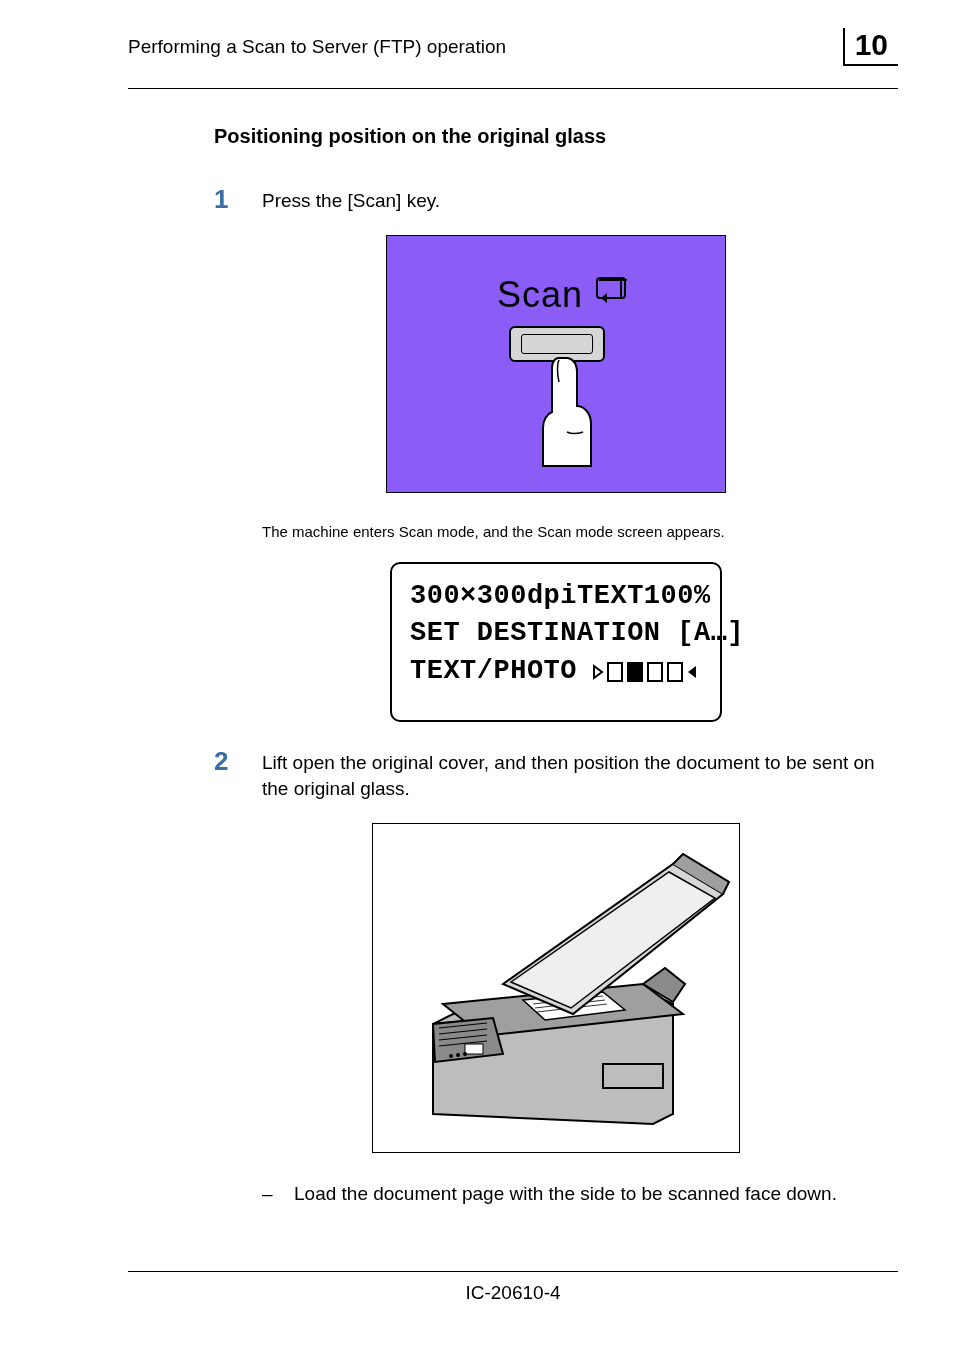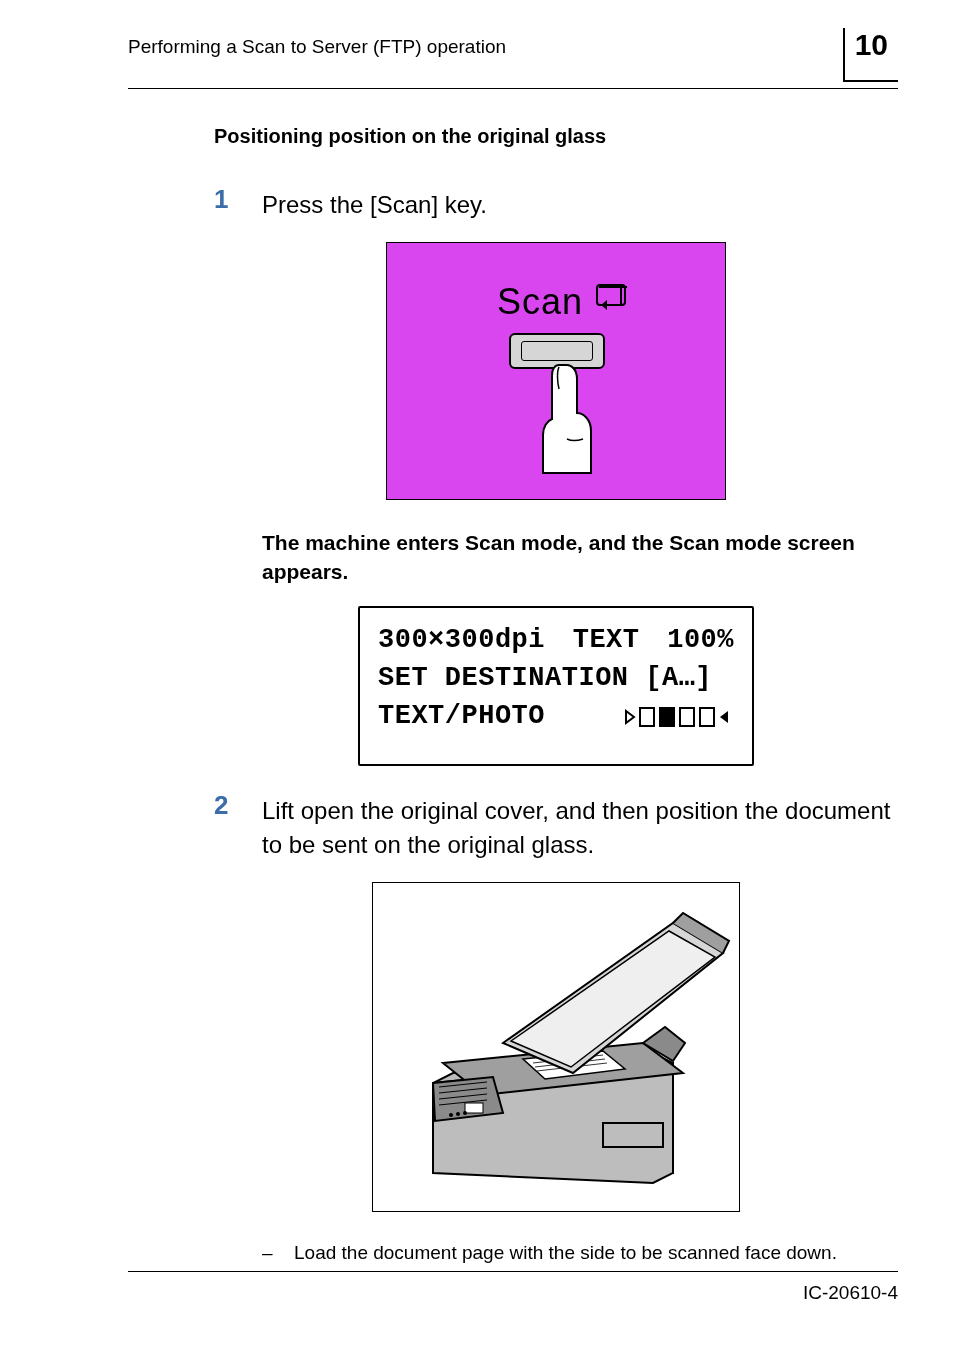--- a/index.html
+++ b/index.html
@@ -1,43 +1,43 @@
 <!DOCTYPE html>
 <html><head>
 <meta charset="utf-8">
 <style>
   * { box-sizing: border-box; margin: 0; padding: 0; }
   html, body { width: 954px; height: 1352px; background: #fff; font-family: Arial, Helvetica, sans-serif; color: #000; }
   .page { position: relative; width: 954px; height: 1352px; padding: 36px 84px 36px 100px; margin-left: 28px; }
   .header-area { position: relative; height: 32px; }
   .header-title { font-size: 19px; position: absolute; left: 0; top: 0; }
-  .chapter-box { position: absolute; right: 0; top: -8px; border: 2px solid #000; border-top: none; border-right: none; padding: 0 10px 18px 10px; }
+  .chapter-box { position: absolute; right: 0; top: -8px; border: 2px solid #000; border-top: none; border-right: none; padding: 0 10px 2px 10px; }
   .chapter-num { font-size: 30px; font-weight: bold; font-family: Arial, Helvetica, sans-serif; }
   .rule { border: none; border-top: 1.5px solid #000; margin-top: 20px; }
   .content { padding-top: 36px; padding-left: 86px; }
   .section-heading { font-size: 20px; font-weight: bold; margin-bottom: 40px; }
   .step { display: flex; align-items: flex-start; margin-bottom: 12px; }
   .step-num { font-size: 26px; font-weight: bold; color: #3b6ea8; width: 48px; flex-shrink: 0; line-height: 1; margin-top: -2px; }
-  .step-body { font-size: 24px; line-height: 1.4; flex: 1; }
+  .step-body { font-size: 19px; line-height: 1.4; flex: 1; }
   .fig-center { display: flex; justify-content: center; margin: 20px 0 28px 0; }
-  .body-text { font-size: 21px; line-height: 1.4; margin: 0 0 16px 0; padding-left: 48px; font-weight: bold; }
+  .body-text { font-size: 15px; line-height: 1.4; margin: 0 0 16px 0; padding-left: 48px; }
   .bullet-row { display: flex; font-size: 19px; line-height: 1.4; padding-left: 48px; }
   .bullet-dash { width: 32px; flex-shrink: 0; }
   .footer { position: absolute; left: 100px; right: 84px; bottom: 48px; }
   .footer-rule { border: none; border-top: 1.5px solid #000; margin-bottom: 10px; }
-  .footer-row { display: flex; justify-content: flex-end; font-size: 19px; }
+  .footer-row { display: flex; justify-content: center; font-size: 19px; }
   
-  .scan-fig { width: 340px; height: 258px; background: #d946ef; border: 1.5px solid #000; position: relative; }
+  .scan-fig { width: 340px; height: 258px; background: #8b5cf6; border: 1.5px solid #000; position: relative; }
   .scan-label { position: absolute; top: 38px; left: 110px; font-size: 36px; font-weight: 500; letter-spacing: 1px; font-family: Arial, sans-serif; }
   .scan-arrow { position: absolute; top: 40px; left: 208px; }
   .scan-key { position: absolute; top: 90px; left: 122px; width: 96px; height: 36px; border: 2px solid #000; border-radius: 6px; background: #d6d6d6; }
   .scan-key-inner { position: absolute; top: 6px; left: 10px; right: 10px; bottom: 6px; border: 1.5px solid #000; border-radius: 3px; }
   .finger { position: absolute; top: 116px; left: 150px; }
   
-  .lcd-fig { width: 396px; height: 160px; border: 2px solid #000; border-radius: 2px; padding: 14px 18px; font-family: "Courier New", monospace; font-size: 27px; font-weight: 600; letter-spacing: 0.5px; line-height: 1.4; }
+  .lcd-fig { width: 332px; height: 160px; border: 2px solid #000; border-radius: 10px; padding: 14px 18px; font-family: "Courier New", monospace; font-size: 27px; font-weight: 600; letter-spacing: 0.5px; line-height: 1.4; }
   .lcd-line { display: flex; justify-content: space-between; white-space: pre; }
   .density-icons { display: inline-flex; align-items: center; gap: 2px; }
   
   .copier-fig { width: 368px; height: 330px; background: #fff; border: 1.5px solid #000; position: relative; }
 </style>
 </head>
 <body>
 
 <div class="page">
 

